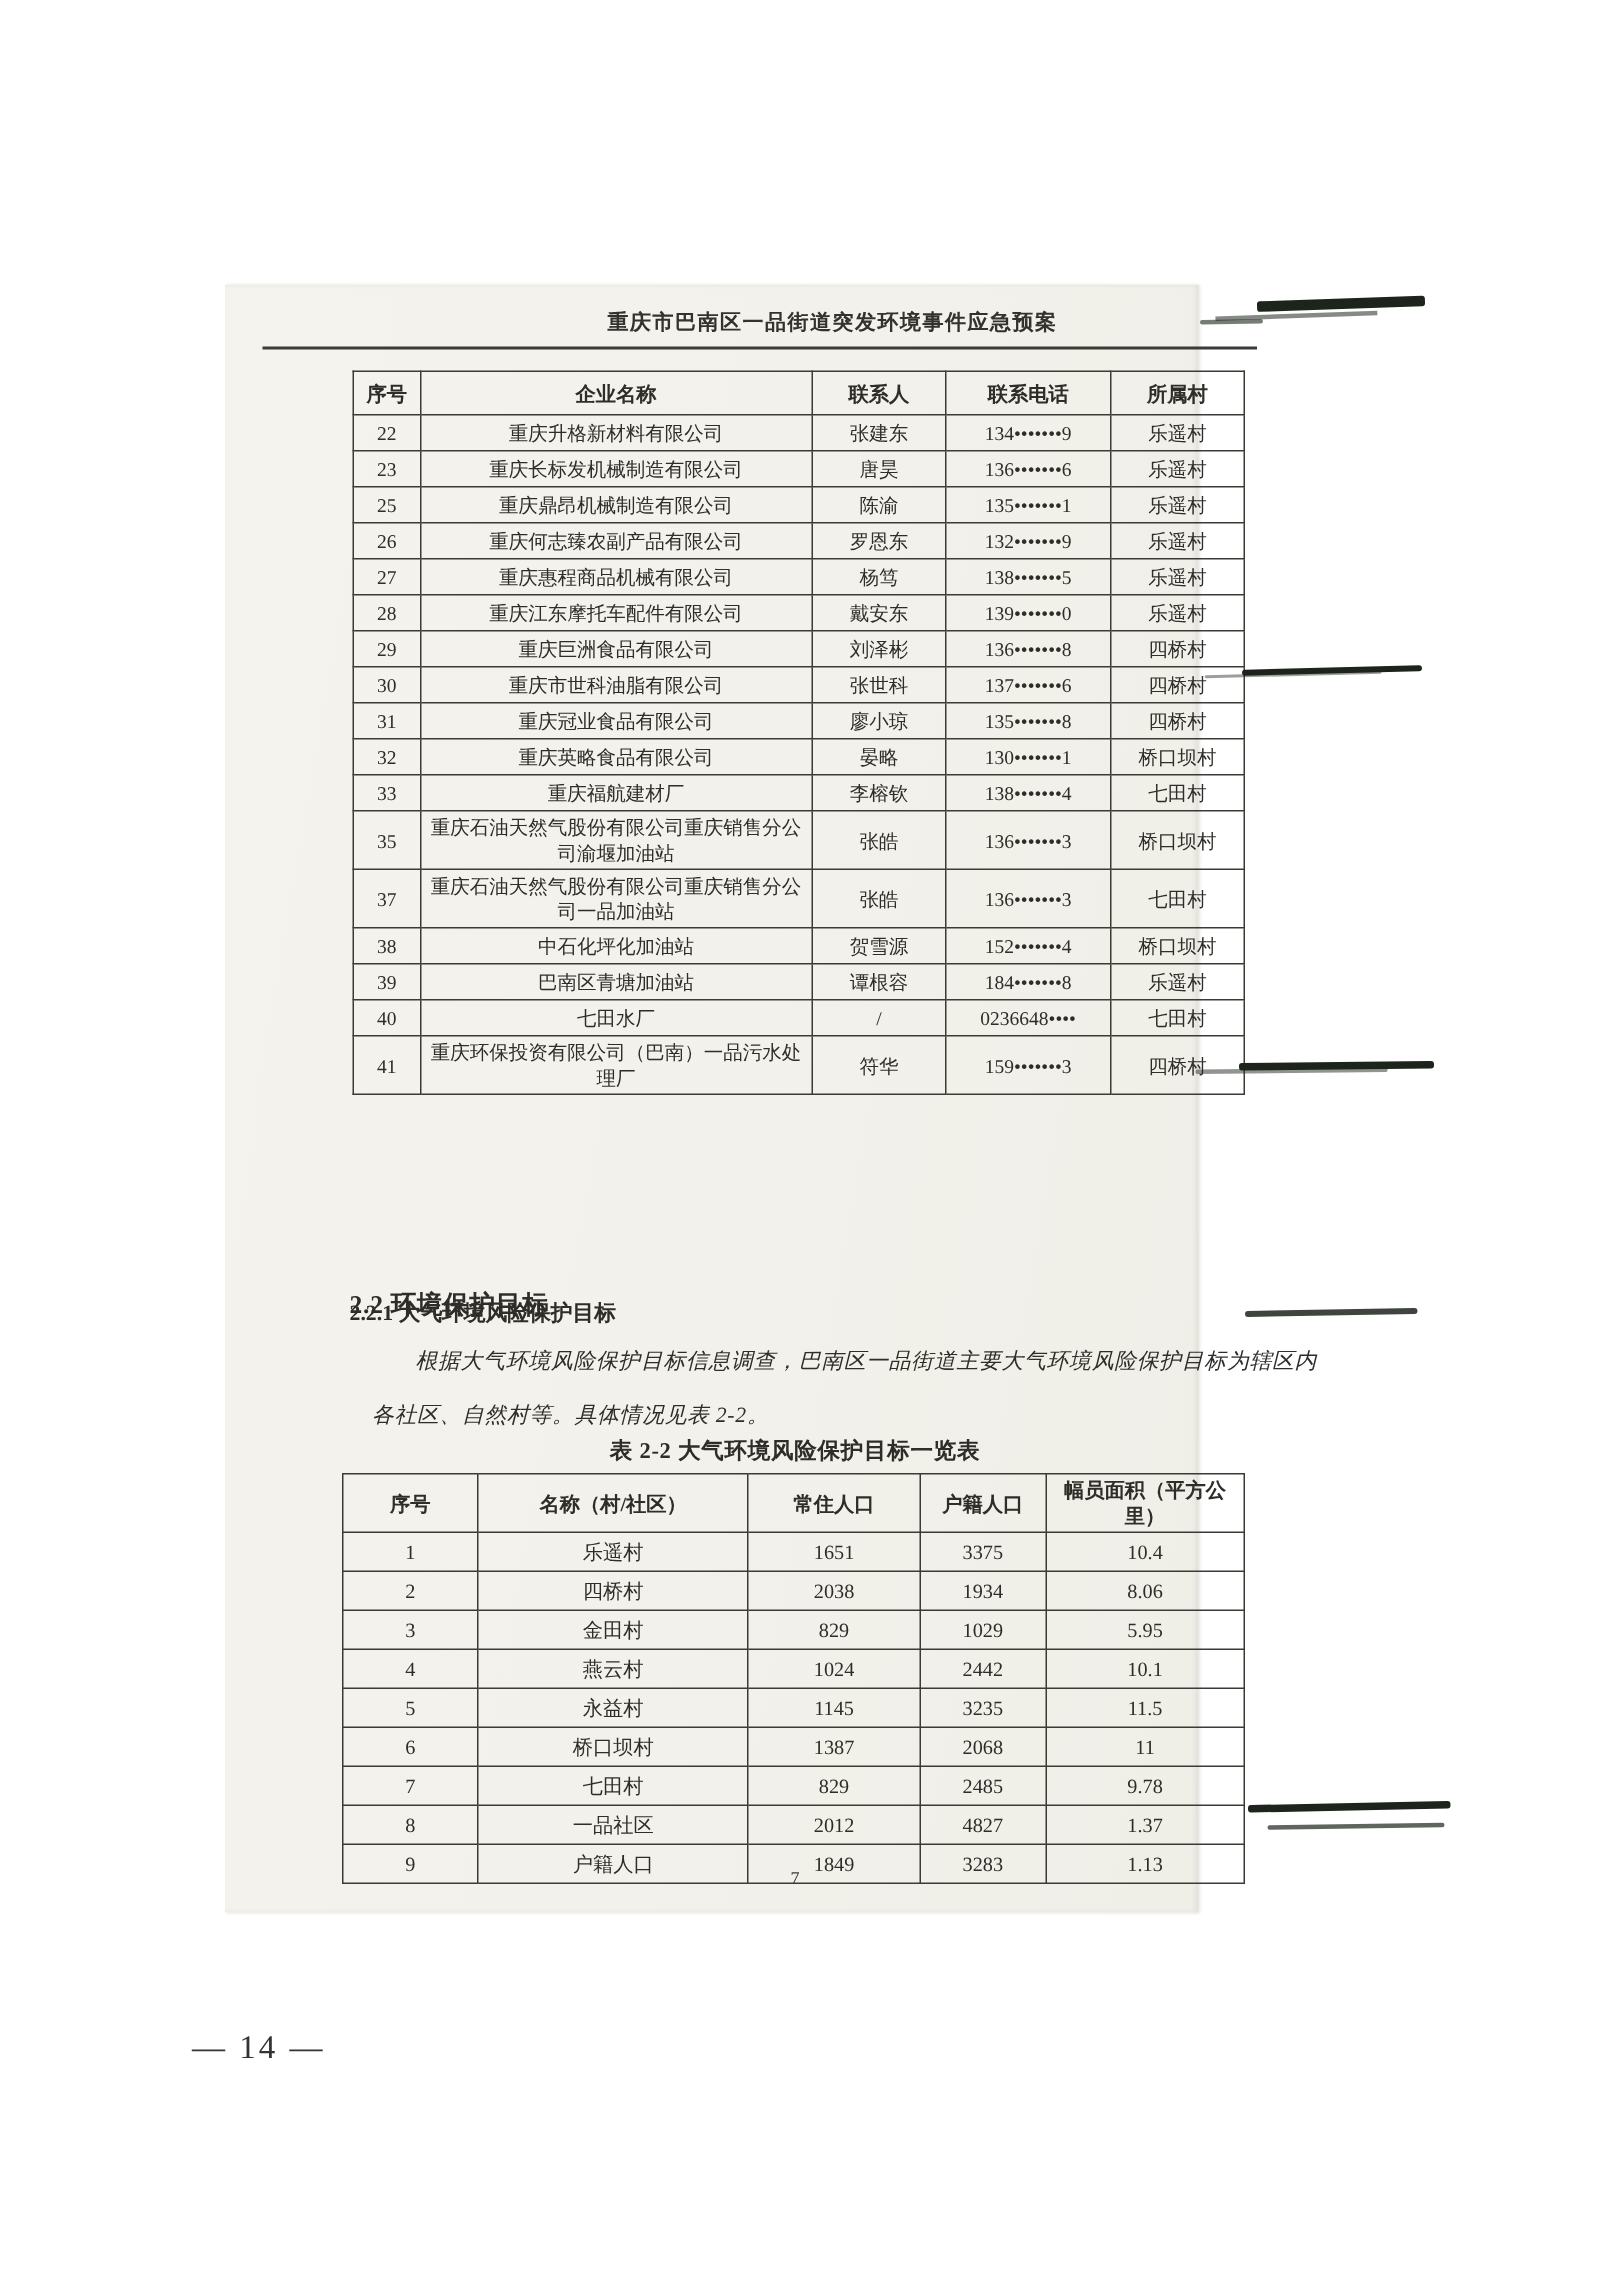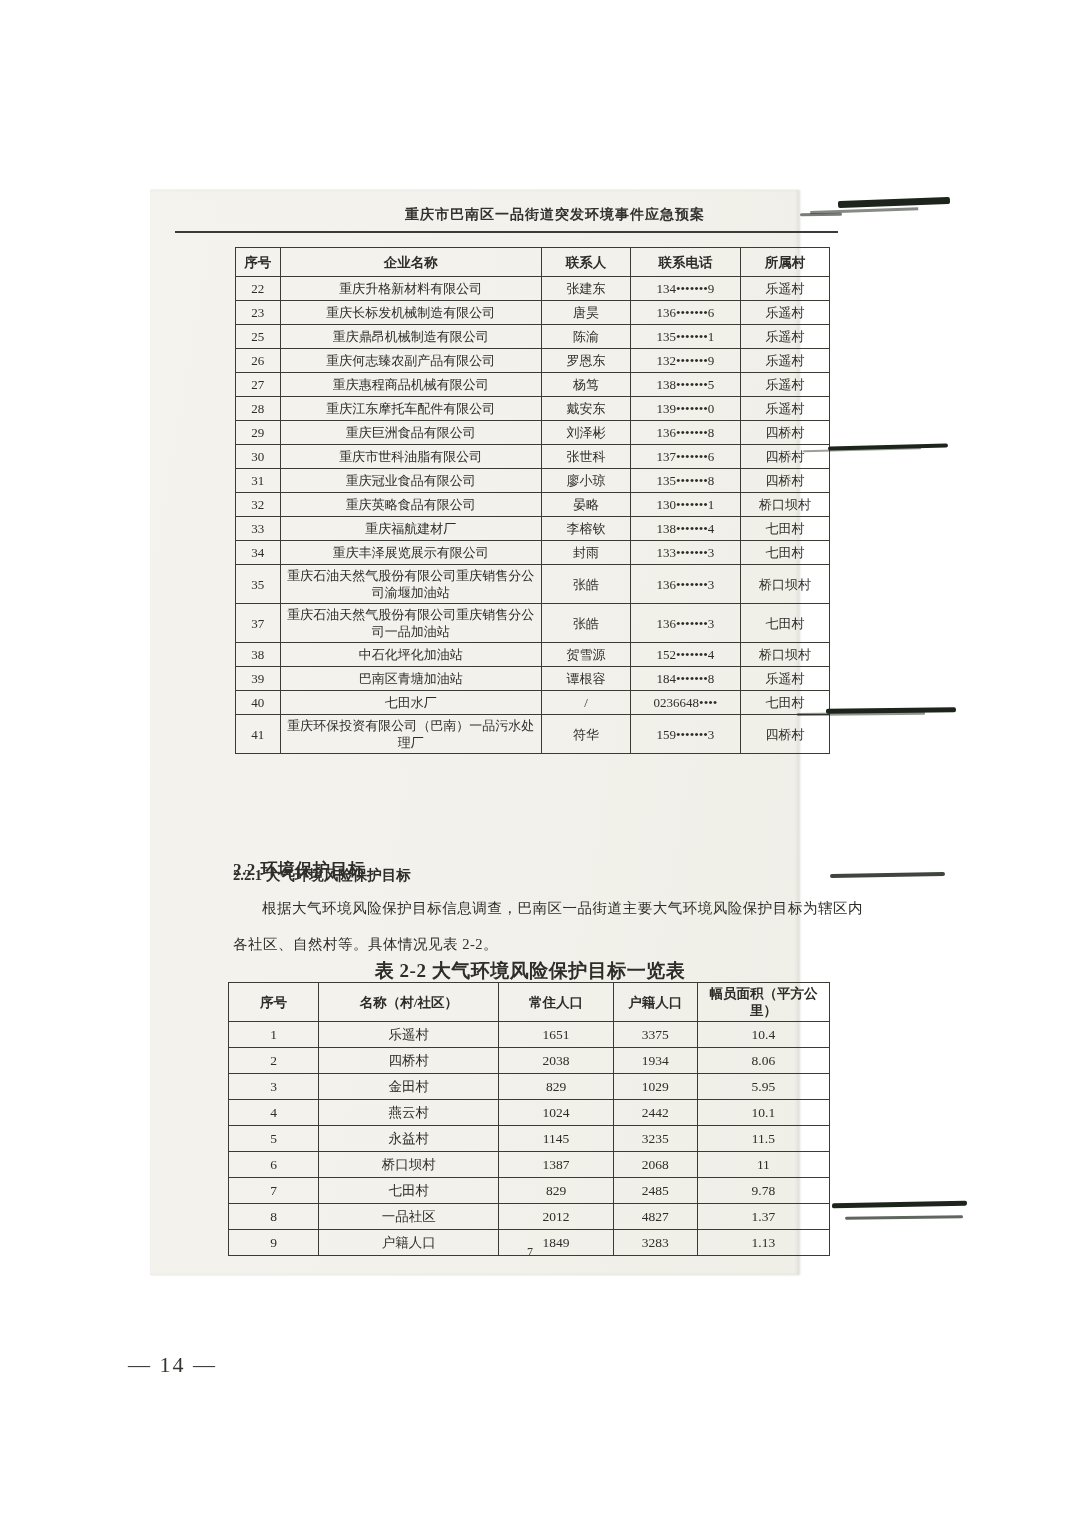--- a/index.html
+++ b/index.html
@@ -34,27 +34,28 @@
   .tbl-targets td{height:21px;font-size:13.5px;}
   .h2{
     position:absolute;left:83px;top:628px;font-size:17px;font-weight:bold;color:#2e2d29;
     letter-spacing:.5px;
     margin-top:40px;
   }
   .h3{
     position:absolute;left:83px;top:676px;font-size:14.5px;font-weight:bold;color:#2e2d29;
   }
   .para{
-    position:absolute;left:83px;top:700px;width:630px;
+    position:absolute;left:98px;top:700px;width:630px;
     font-size:14.5px;line-height:36px;text-indent:2em;color:#2e2d29;text-align:justify;
     letter-spacing:.5px;
+    font-style:italic;
   }
   .tbl-caption{
     position:absolute;left:80px;top:768px;width:600px;text-align:center;
-    font-size:19px;font-weight:bold;color:#2e2d29;letter-spacing:.5px;
+    font-size:15px;font-weight:bold;color:#2e2d29;letter-spacing:.5px;
   }
   .page-num-inner{
     position:absolute;left:80px;top:1055px;width:600px;text-align:center;
     font-size:12px;color:#3a3935;
   }
   .page-num-outer{
     position:absolute;left:128px;top:1352px;font-size:22px;color:#353430;letter-spacing:2px;
   }
   
   .artifact{position:absolute;background:#1d241c;border-radius:2px;}
@@ -163,27 +164,20 @@
           <td>桥口坝村</td>
         </tr>
         <tr>
           <td>33</td>
           <td>重庆福航建材厂</td>
           <td>李榕钦</td>
           <td>138•••••••4</td>
           <td>七田村</td>
         </tr>
         <tr>
-          <td>34</td>
-          <td>重庆丰泽展览展示有限公司</td>
-          <td>封雨</td>
-          <td>133•••••••3</td>
-          <td>七田村</td>
-        </tr>
-        <tr>
           <td>35</td>
           <td>重庆石油天然气股份有限公司重庆销售分公司渝堰加油站</td>
           <td>张皓</td>
           <td>136•••••••3</td>
           <td>桥口坝村</td>
         </tr>
         <tr>
           <td>37</td>
           <td>重庆石油天然气股份有限公司重庆销售分公司一品加油站</td>
           <td>张皓</td>

